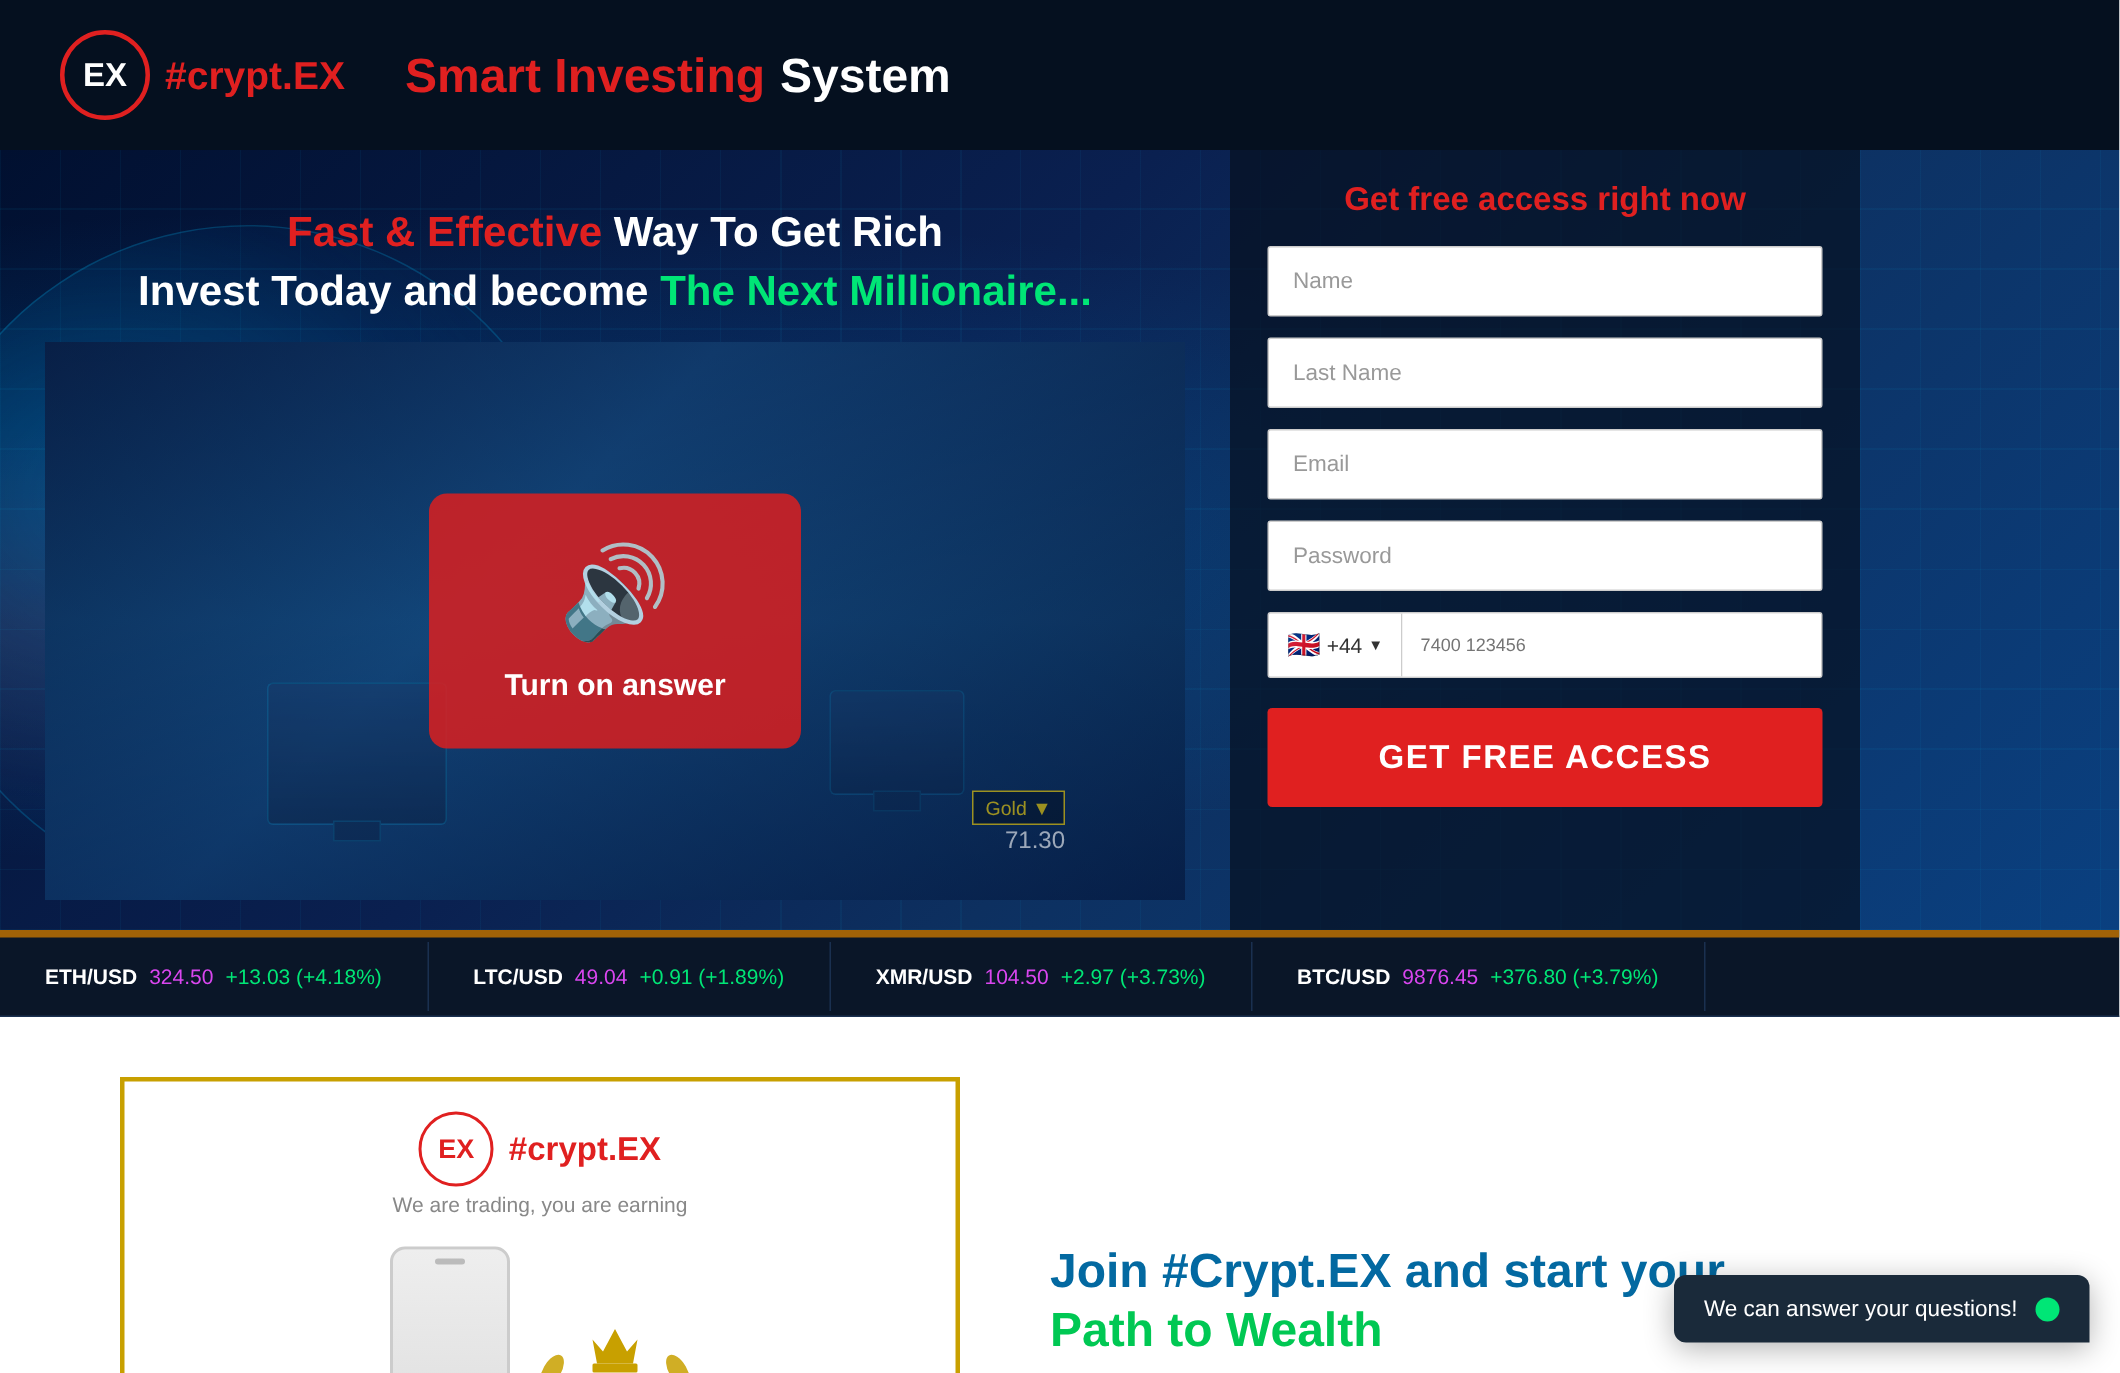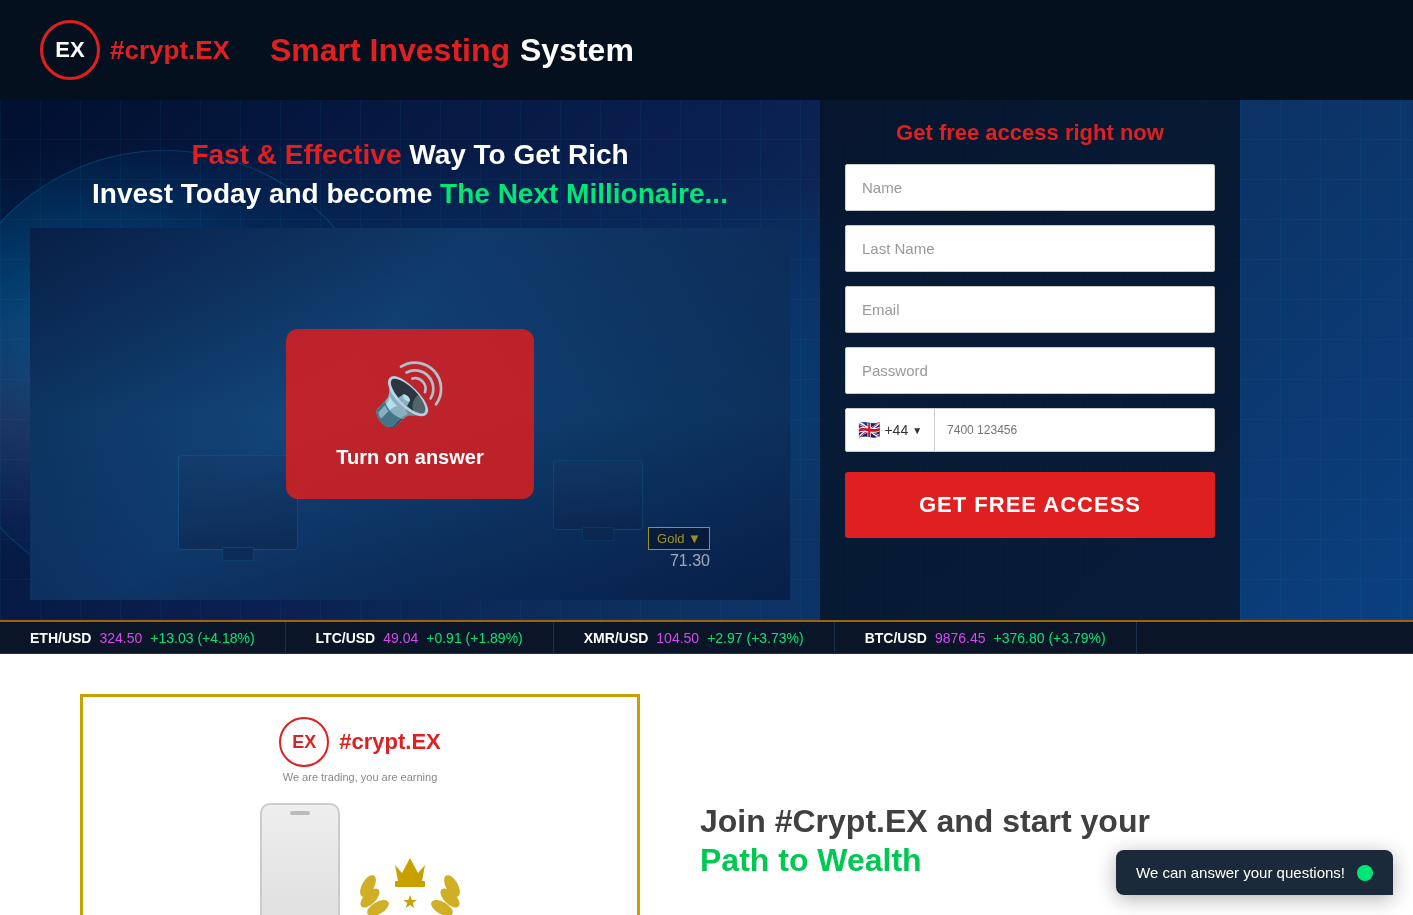--- a/index.html
+++ b/index.html
@@ -244,23 +244,23 @@
       border: none;
       border-radius: 3px;
       cursor: pointer;
       margin-top: 6px;
       text-transform: uppercase;
     }
 
     
     .ticker {
       background: #0a1628;
-      border-top: 2px solid #a16207;
+      border-top: 5px solid #a16207;
       border-bottom: 1px solid #1a3050;
-      height: 34px;
+      height: 58px;
       overflow: hidden;
       display: flex;
       align-items: center;
     }
     .ticker-track {
       display: flex;
       align-items: center;
       gap: 0;
       white-space: nowrap;
       animation: ticker-scroll 20s linear infinite;
@@ -311,21 +311,21 @@
       border-radius: 50%;
       display: flex;
       align-items: center;
       justify-content: center;
       color: #e02020;
       font-size: 18px;
       font-weight: bold;
     }
     .bottom-logo-text { font-size: 22px; font-weight: bold; color: #222; }
     .bottom-logo-text span { color: #e02020; }
-    .bottom-tagline { font-size: 11px; color: #888; margin-bottom: 10px; }
+    .bottom-tagline { font-size: 14px; color: #888; margin-bottom: 10px; }
     .phone-mockup {
       width: 80px;
       height: 140px;
       border: 2px solid #ccc;
       border-radius: 10px;
       background: linear-gradient(180deg, #eee 0%, #ddd 100%);
       position: relative;
     }
     .phone-mockup::before {
       content: '';
@@ -336,21 +336,21 @@
     }
     .bottom-right {
       flex: 1;
       display: flex;
       flex-direction: column;
       justify-content: center;
       padding-top: 20px;
     }
     .join-title {
       font-size: 32px;
-      color: #404040;
+      color: #0369a1;
       font-weight: bold;
       line-height: 1.3;
     }
     .join-subtitle {
       font-size: 32px;
       color: #00c853;
       font-weight: bold;
     }
 
     

